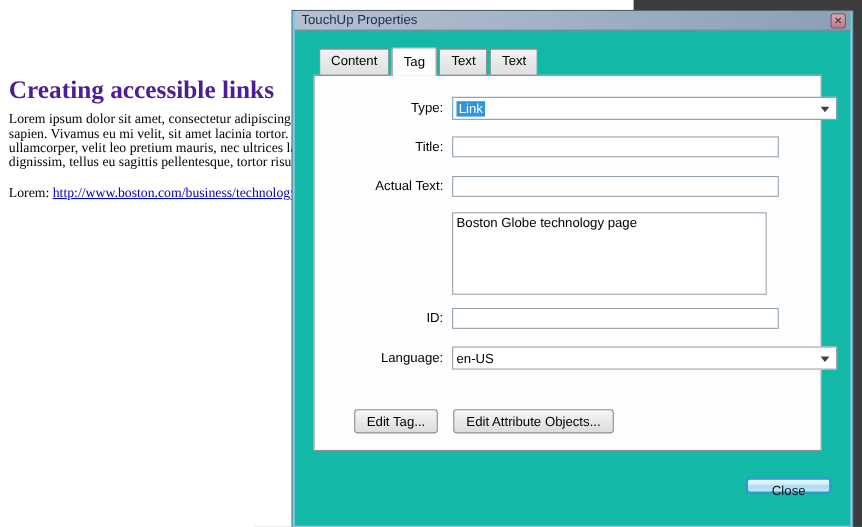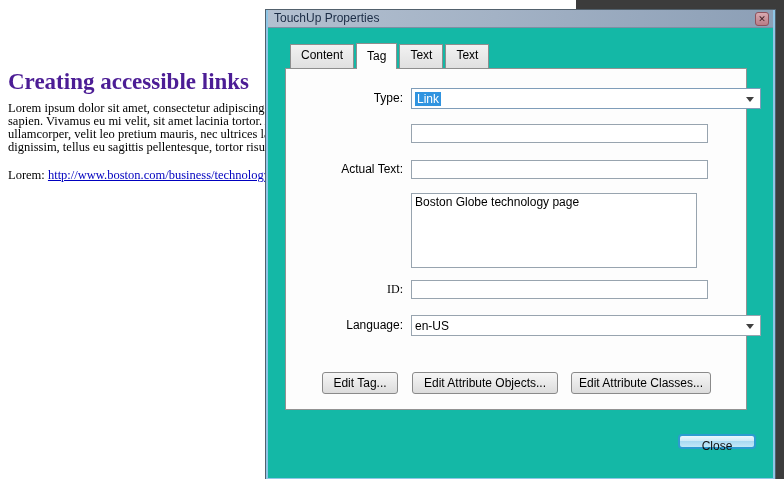--- a/index.html
+++ b/index.html
@@ -89,35 +89,35 @@
   </div>
 
   <div class="panel">
 
     <div class="f-label" style="top:22px;">Type:</div>
     <div class="combo" style="top:19px;">
       <span class="sel">Link</span>
       <span class="combo-arrow"></span>
     </div>
 
+    <div class="f-label" style="top:57px;">Title:</div>
     <input class="f-input" style="top: 55px;" value="">
 
     <div class="f-label" style="top:93px;">Actual Text:</div>
     <input class="f-input" style="top: 91px;" value="">
 
     <textarea class="textarea" style="top: 124px;">Boston Globe technology page</textarea>
 
-    <div class="f-label" style="top:213px;font-family:Liberation Serif, serif;">ID:</div>
+    <div class="f-label" style="top:213px;">ID:</div>
     <input class="f-input" style="top: 211px;" value="">
 
     <div class="f-label" style="top:249px;">Language:</div>
     <div class="combo" style="top:246px; border-color:#98a4af;">
       <span>en-US</span>
       <span class="combo-arrow"></span>
     </div>
 
     <div class="btn" style="left:126px; top:303px; width:146px;">Edit Attribute Objects...</div>
     <div class="btn" style="left:36px; top:303px; width:76px;">Edit Tag...</div>
-    <div class="btn" style="left:285px; top:303px; width:140px;">Edit Attribute Classes...</div>
   </div>
 
   <div class="close-btn">Close</div>
 </div>
 
 </body></html>

